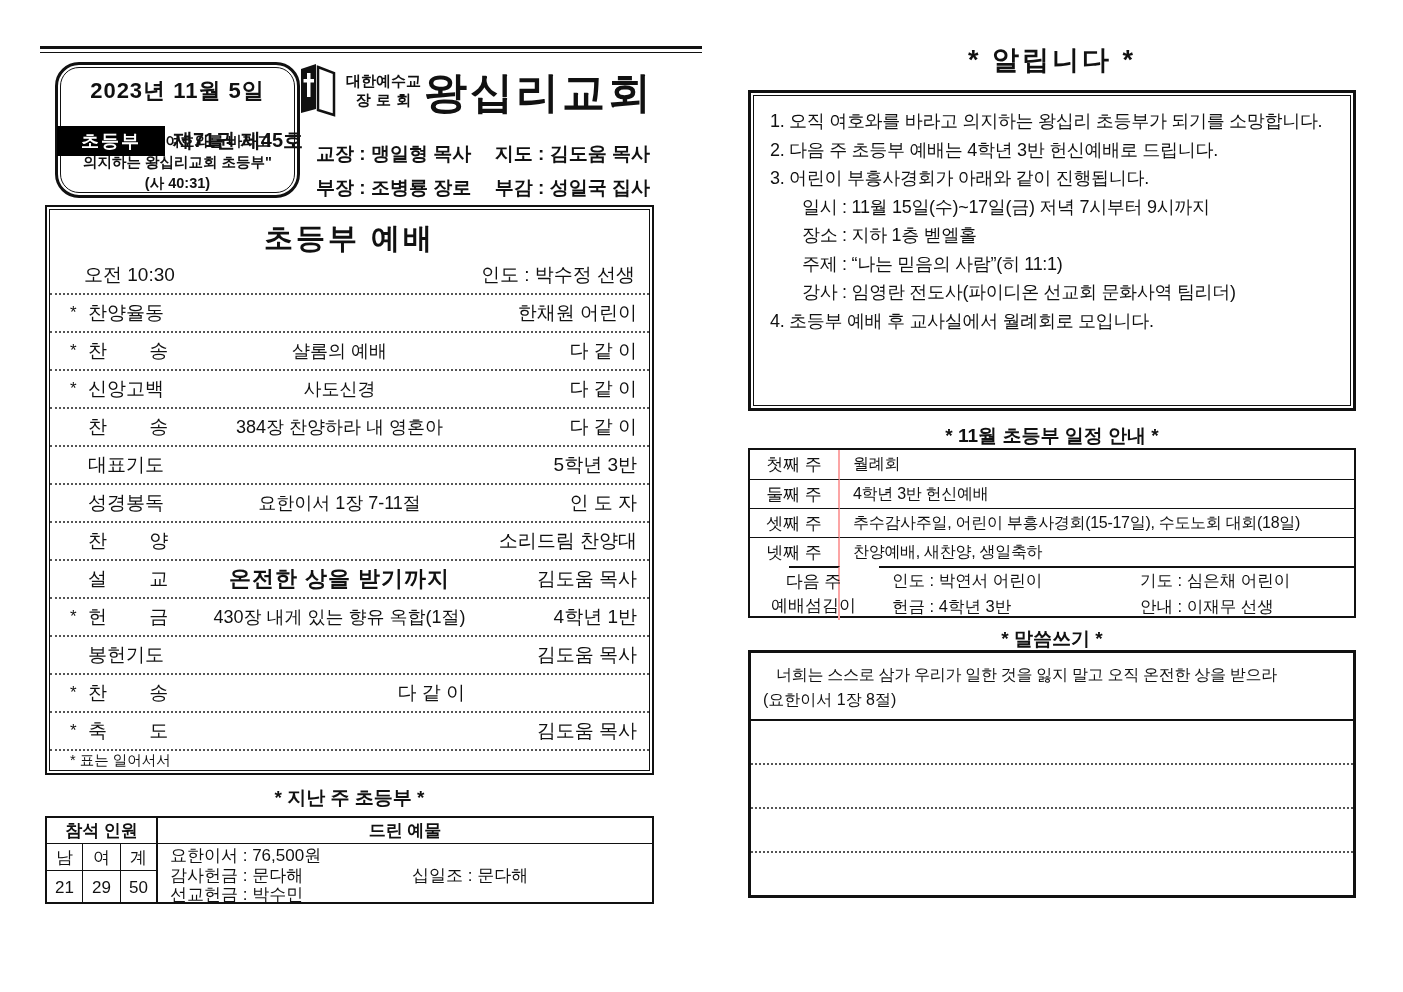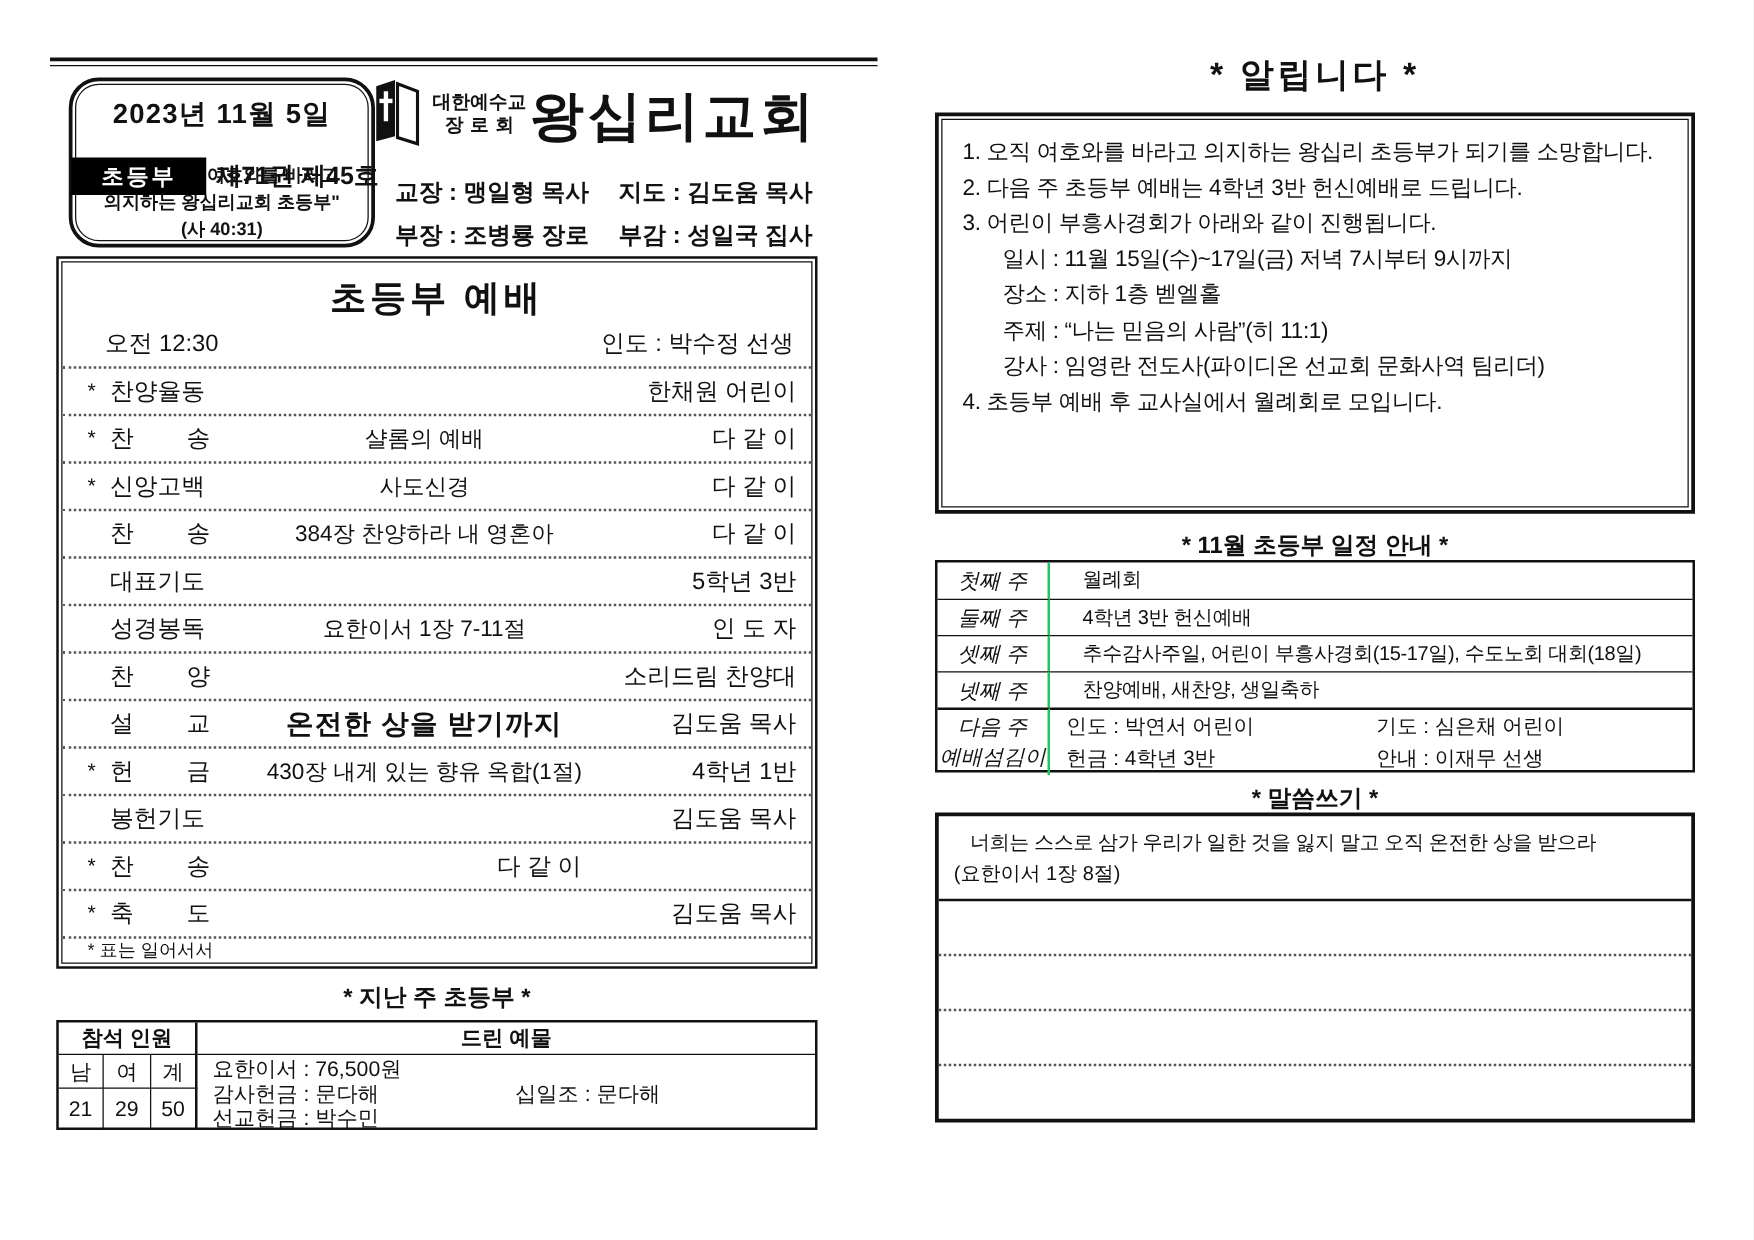--- a/index.html
+++ b/index.html
@@ -78,26 +78,26 @@
   .notice-inner { position:absolute; inset:2px; border:1px solid #111; padding:11px 8px 0 16px; }
   .n-line { height:28.5px; display:flex; align-items:center; font-size:18px;
             letter-spacing:-0.3px; white-space:nowrap; }
   .n-sub { padding-left:32px; }
 
   .schedule-title { left:748px; top:423px; width:608px; text-align:center;
                     font-size:19px; font-weight:bold; }
   .schedule-table { left:748px; top:448px; width:608px; height:170px; border:2px solid #111;
                     display:grid; grid-template-columns:90px 1fr;
                     grid-template-rows:29px 29px 29px 29px 1fr; font-size:17px; }
-  .sch-label { border-right:2px solid #22c55e; display:flex; align-items:center;
-               justify-content:center; white-space:nowrap;font-style:italic; }
-  .sch-content { display:flex; align-items:center; padding-left:26px; font-size:16px;
+  .sch-label { border-right:2px solid #fca5a5; display:flex; align-items:center;
+               justify-content:center; white-space:nowrap; }
+  .sch-content { display:flex; align-items:center; padding-left:13px; font-size:16px;
                  letter-spacing:-0.3px; white-space:nowrap; }
   .sch-bt { border-top:1px solid #111; }
-  .sch-bt2 { border-top:2px solid #111; }
+  .sch-bt2 { border-top:2px solid #111;margin-left:39px; }
   .sch-label-2l { flex-direction:column; justify-content:center; line-height:24px; }
   .sch-next { display:flex; flex-direction:column; justify-content:center; padding-left:13px; }
   .sch-next-line { display:flex; height:26px; align-items:center; font-size:16.5px; white-space:nowrap; }
   .sch-next-a { width:248px; }
 
   .verse-title { left:748px; top:626px; width:608px; text-align:center;
                  font-size:19px; font-weight:bold; }
   .verse-box { left:748px; top:650px; width:608px; height:248px; border:3px solid #111;
                display:flex; flex-direction:column; }
   .verse-text { height:68px; border-bottom:2px solid #111; padding:9px 6px 16px 12px;
@@ -143,21 +143,21 @@
     <div class="staff-row">
       <span>부장 : 조병룡 장로</span>
       <span>부감 : 성일국 집사</span>
     </div>
   </div>
 
   <div class="abs worship-box">
     <div class="worship-inner">
       <div class="worship-title">초등부 예배</div>
       <div class="time-row">
-        <span>오전 12:30</span>
+        <span>오전 10:30</span>
         <span>인도 : 박수정 선생</span>
       </div>
 
       <div class="wrow">
         <span class="wc-item"><span class="wc-star">*</span><span>찬양율동</span></span>
         <span class="wc-content"></span>
         <span class="wc-by">한채원 어린이</span>
       </div>
       <div class="wrow">
         <span class="wc-item"><span class="wc-star">*</span><span>찬        송</span></span>

